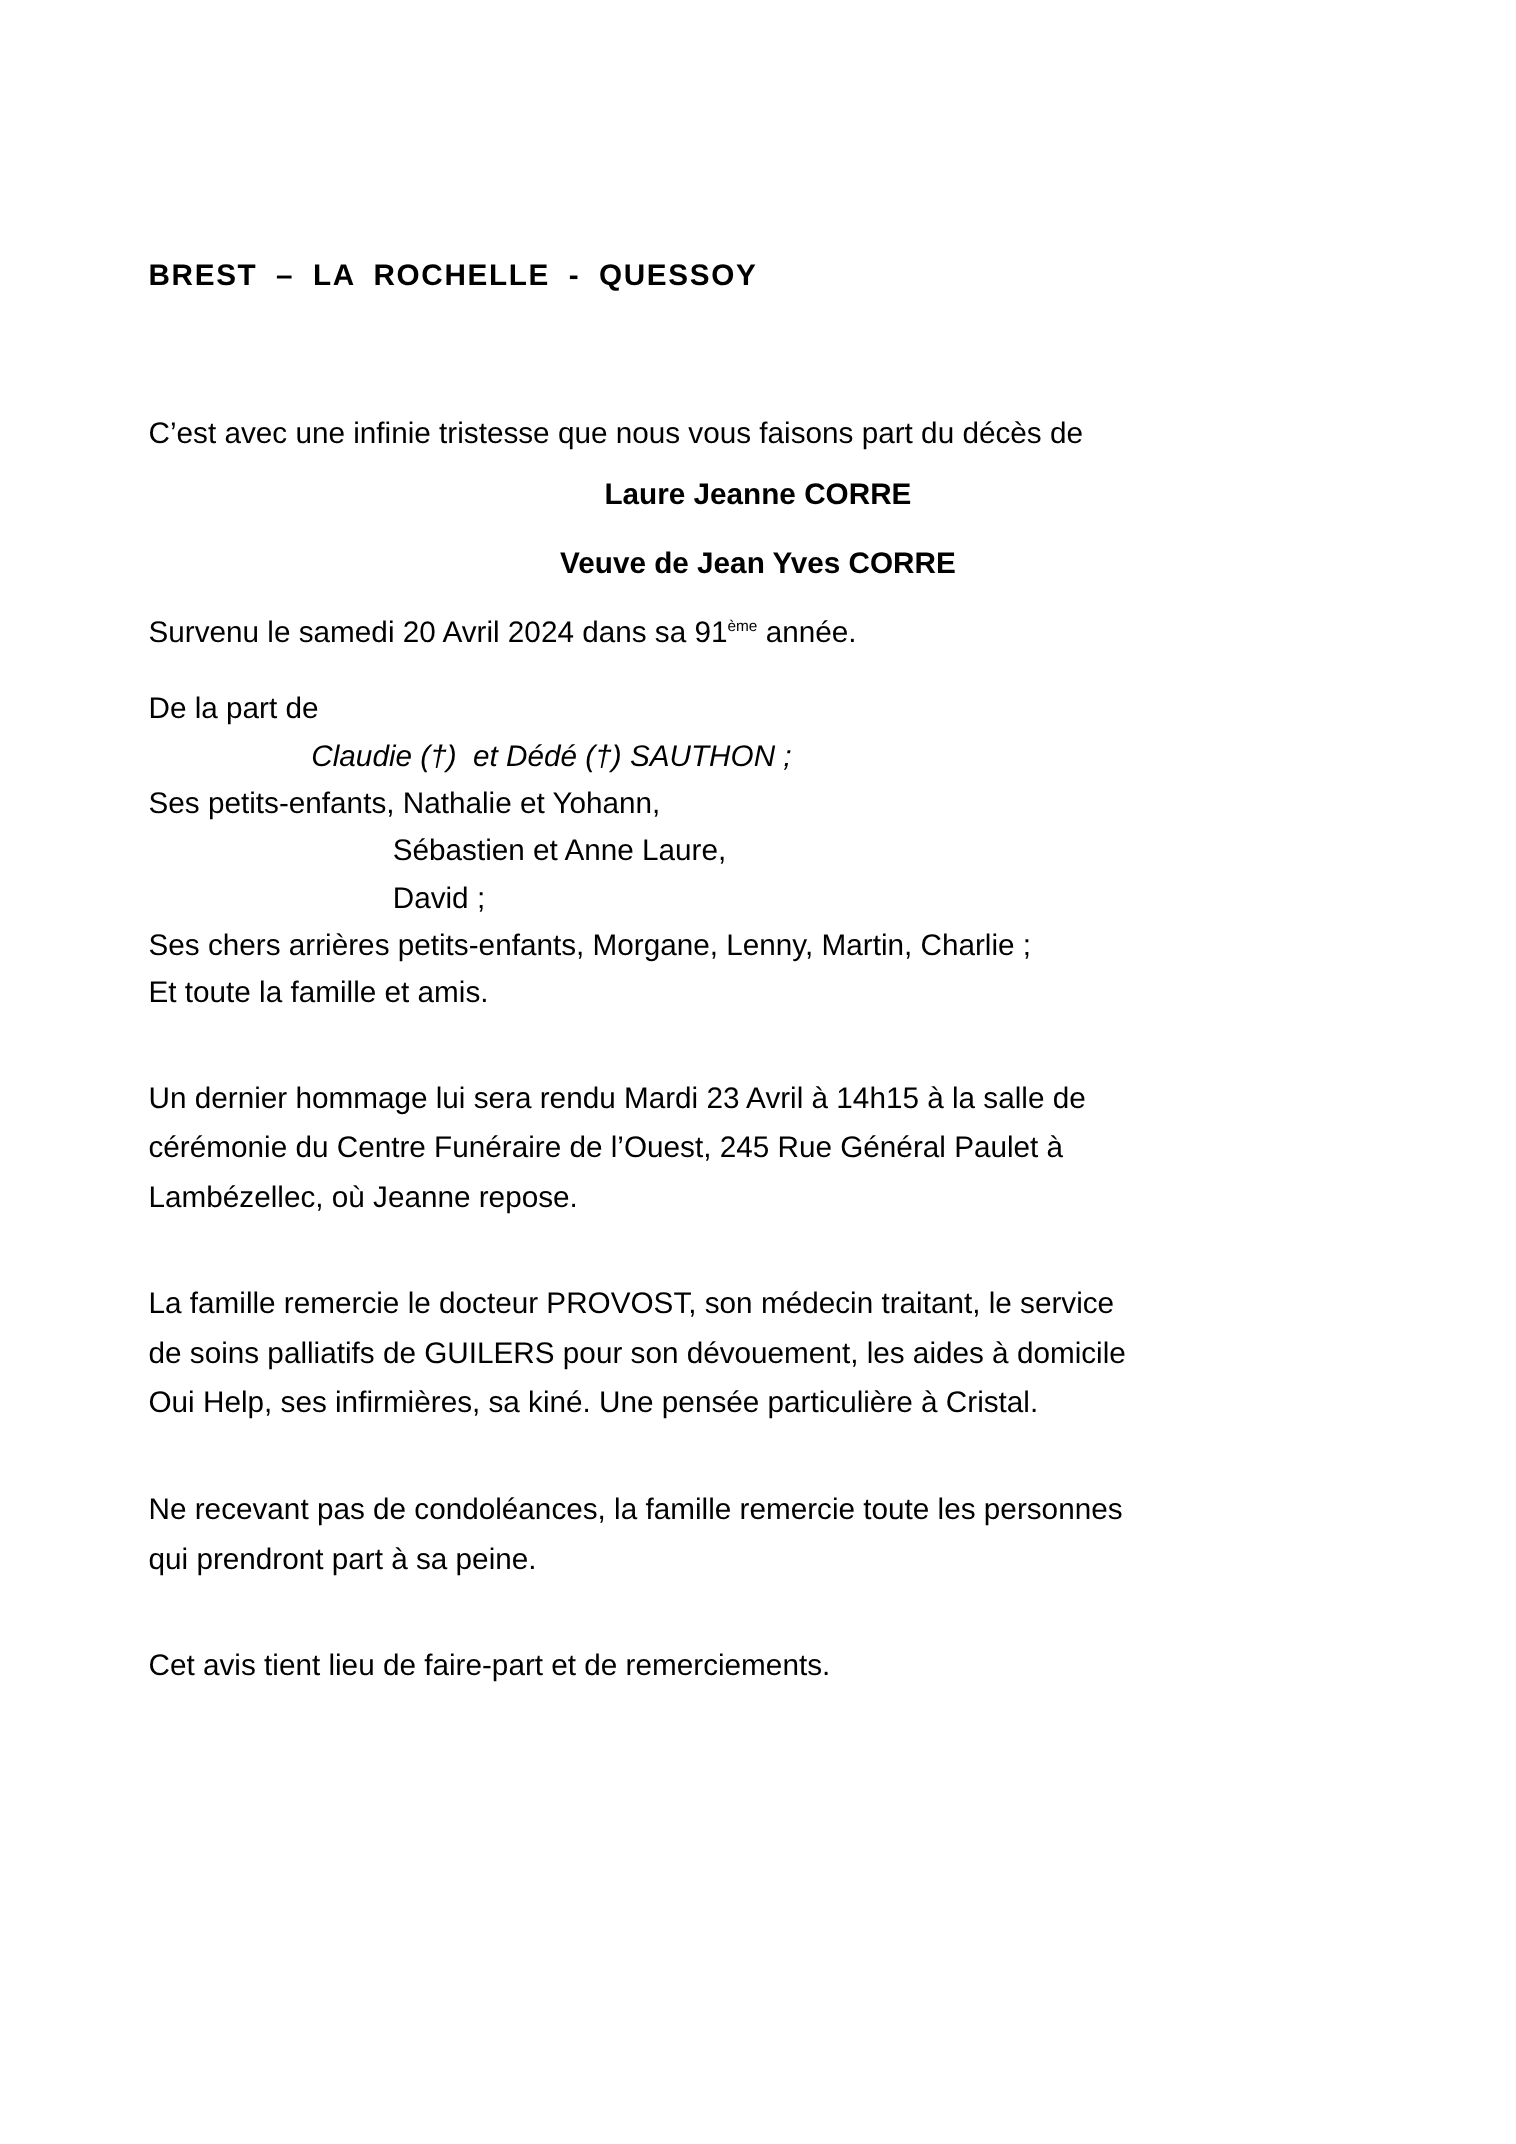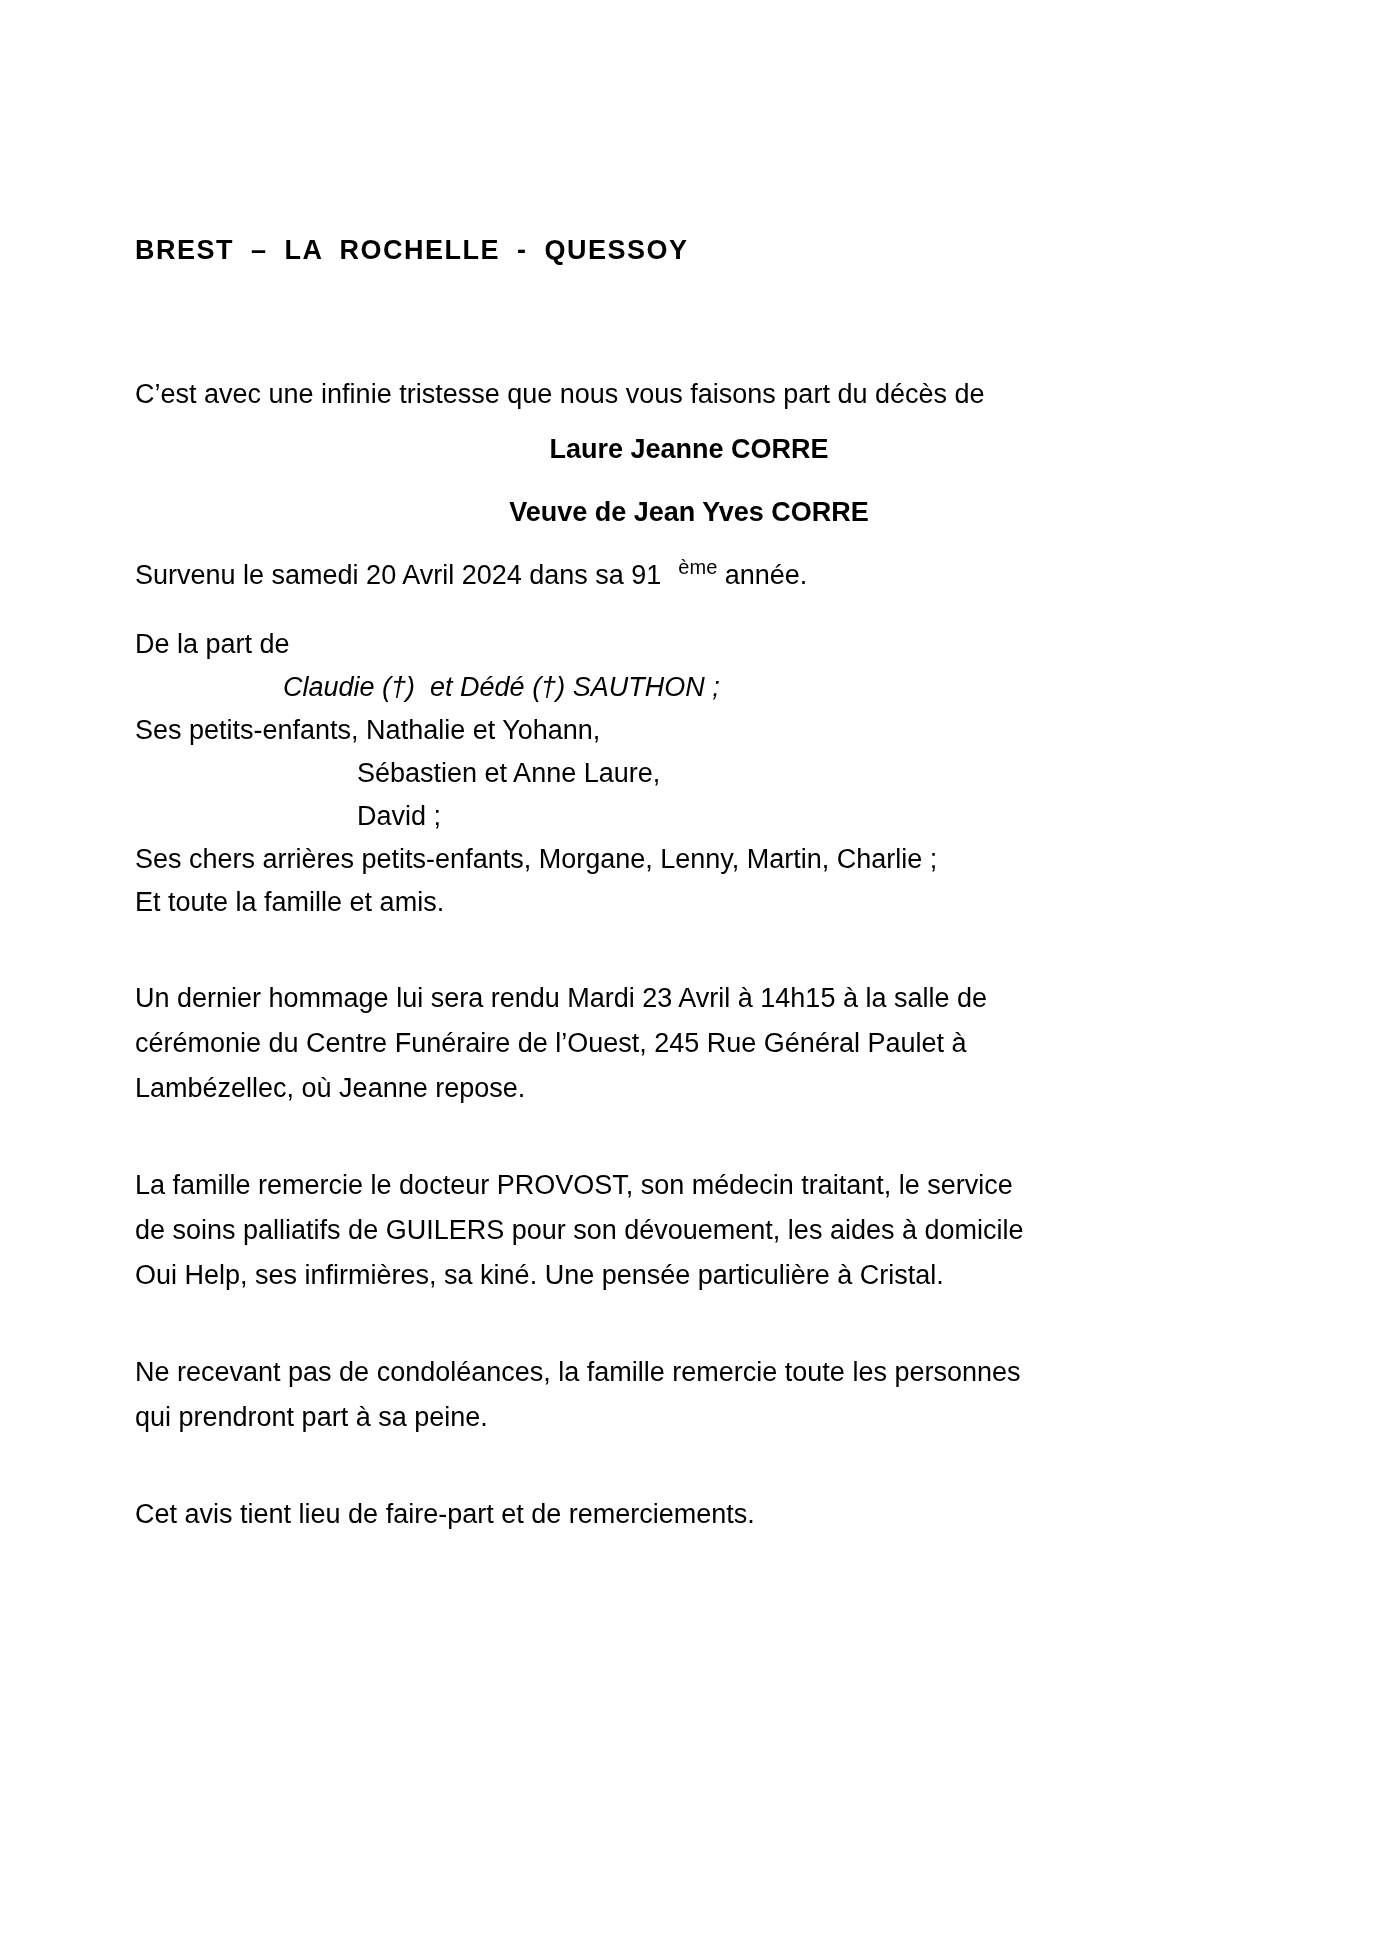--- a/index.html
+++ b/index.html
@@ -31,24 +31,23 @@
     text-align: center;
     font-weight: 700;
     margin: 0 0 29px 0;
     line-height: 34px;
   }
   .death-line {
     margin: 0 0 31px 0;
     line-height: 34px;
   }
   .death-line sup {
-    font-size: 20px;
+    font-size: 14px;
     vertical-align: super;
     line-height: 0;
-    margin-left: 17px;
   }
   .family-block { margin: 0 0 0 0; }
   .family-line { line-height: 43px; white-space: pre; }
   .indent-0 { padding-left: 0; }
   .indent-1 { padding-left: 148px; font-style: italic; }
   .indent-2 { padding-left: 222px; }
   .para {
     margin: 52px 0 0 0;
   }
   .para-line { line-height: 45px; }

